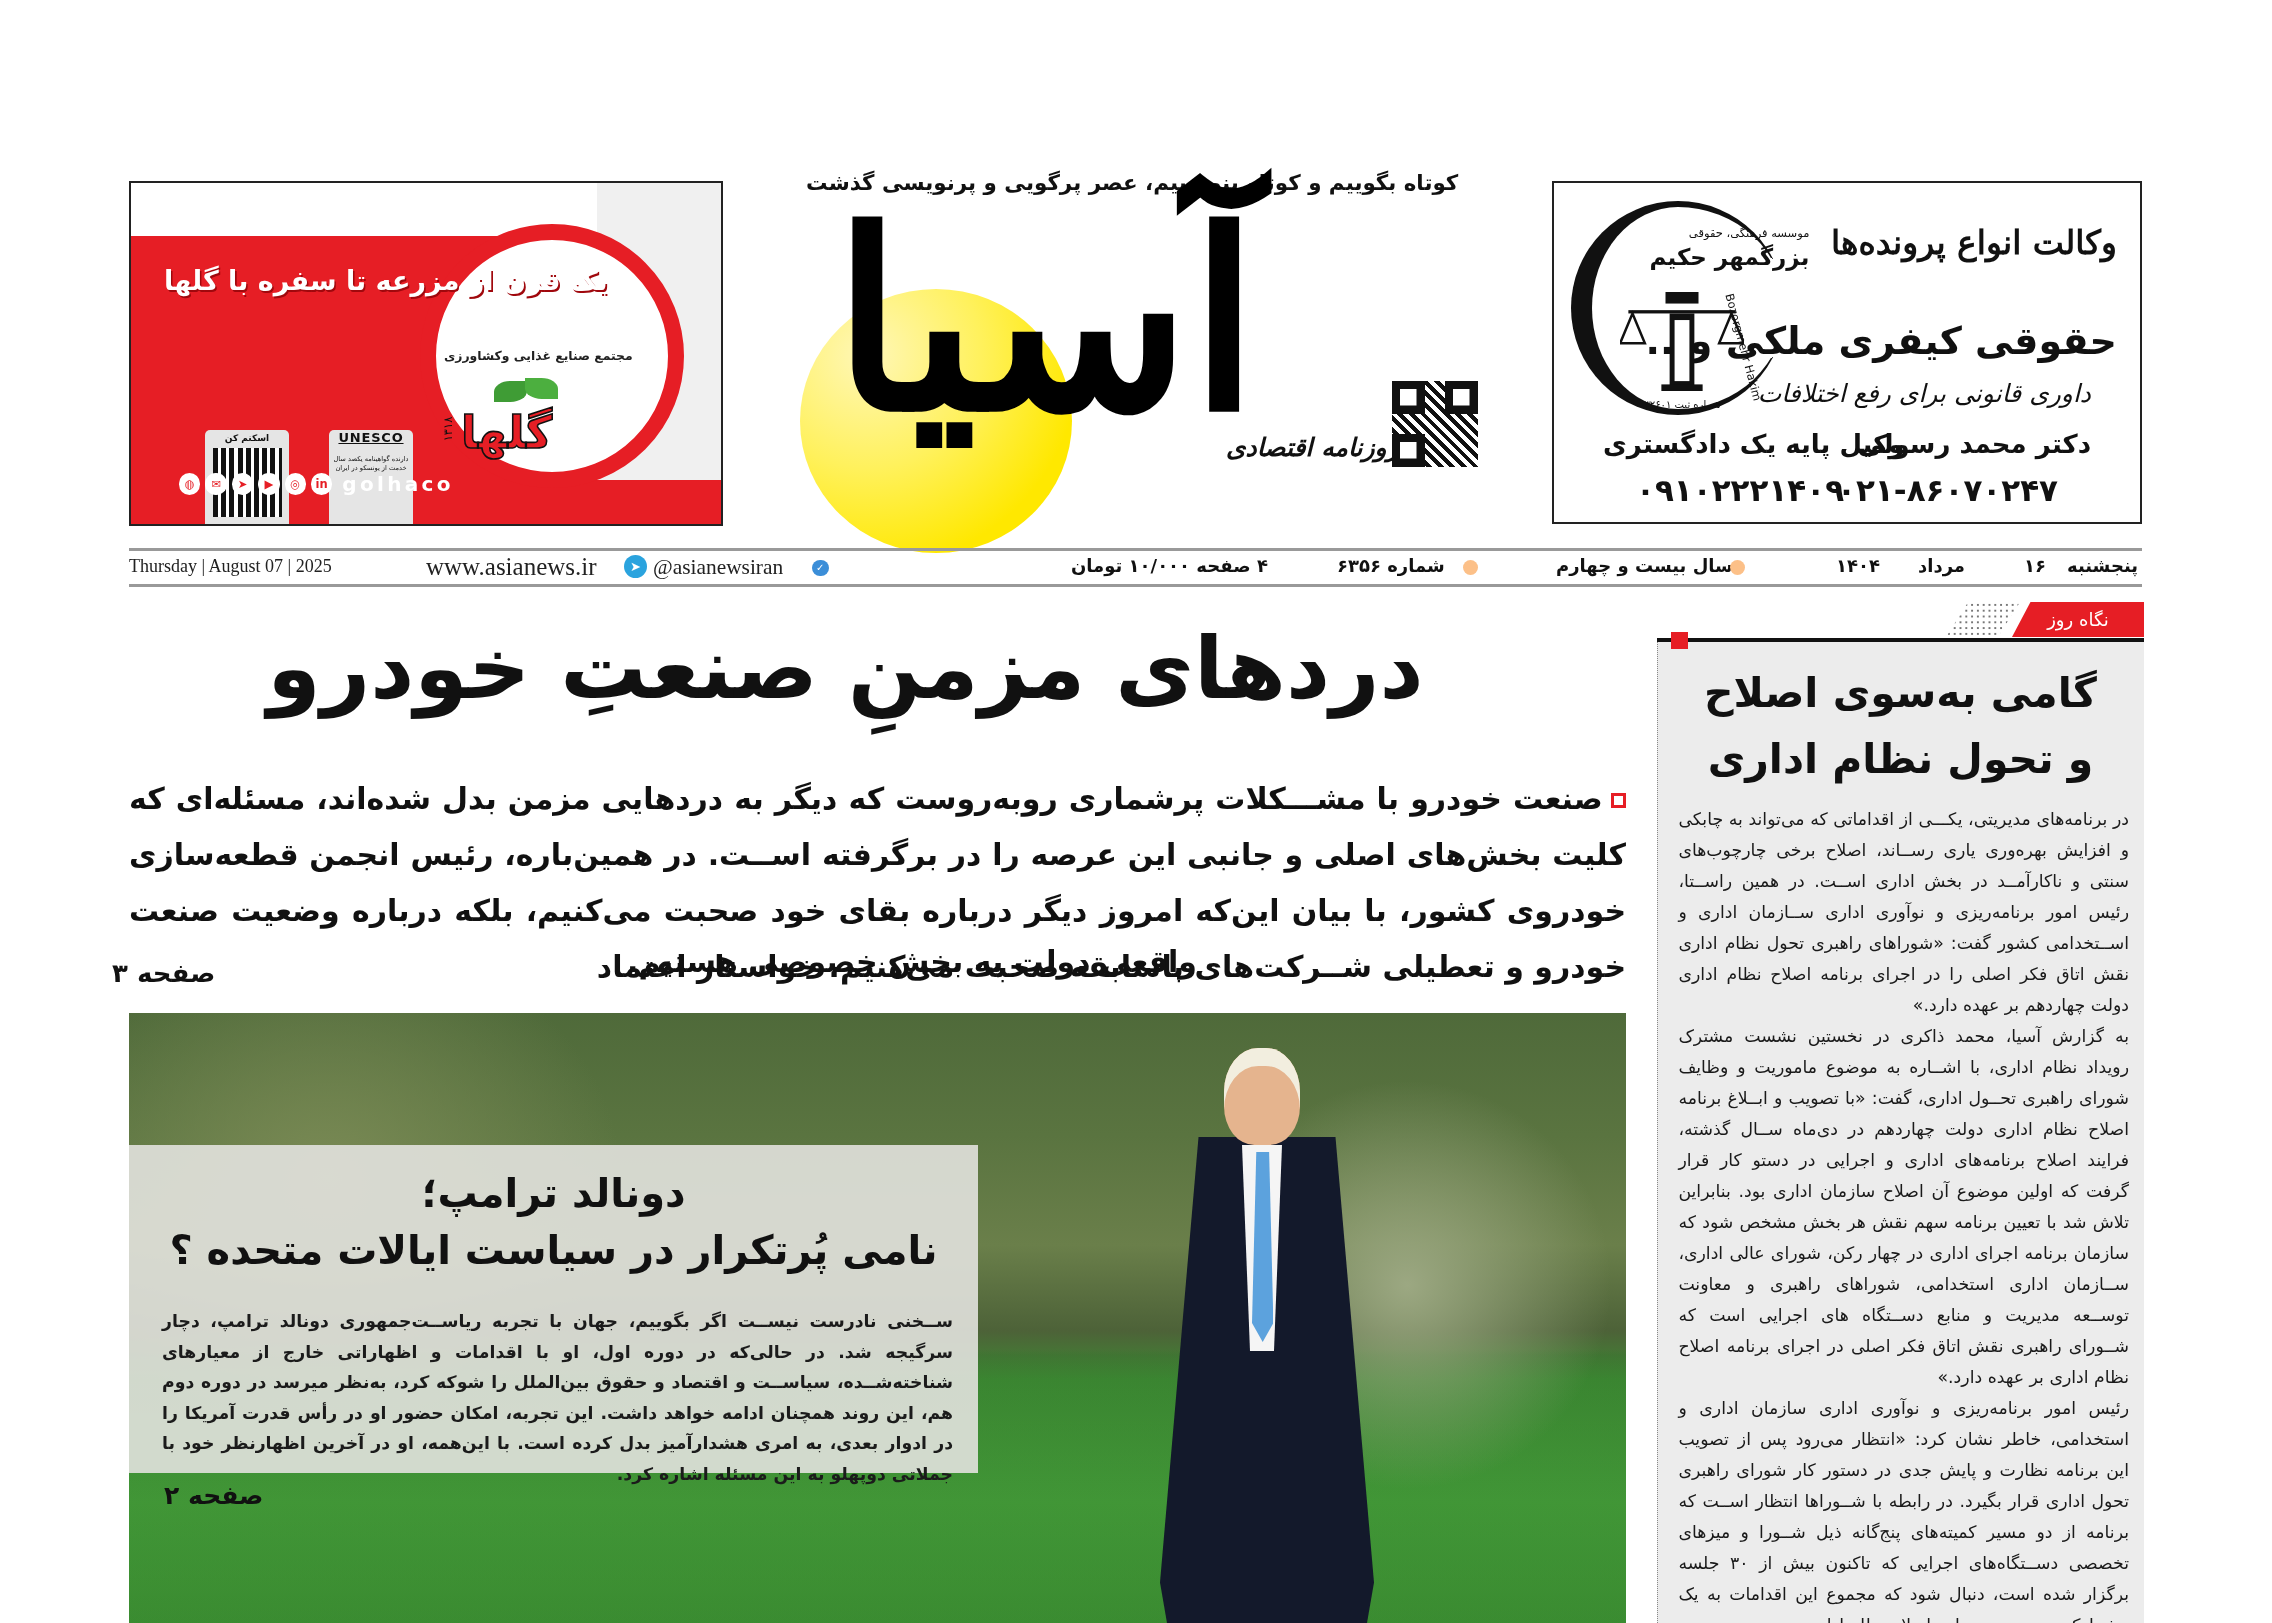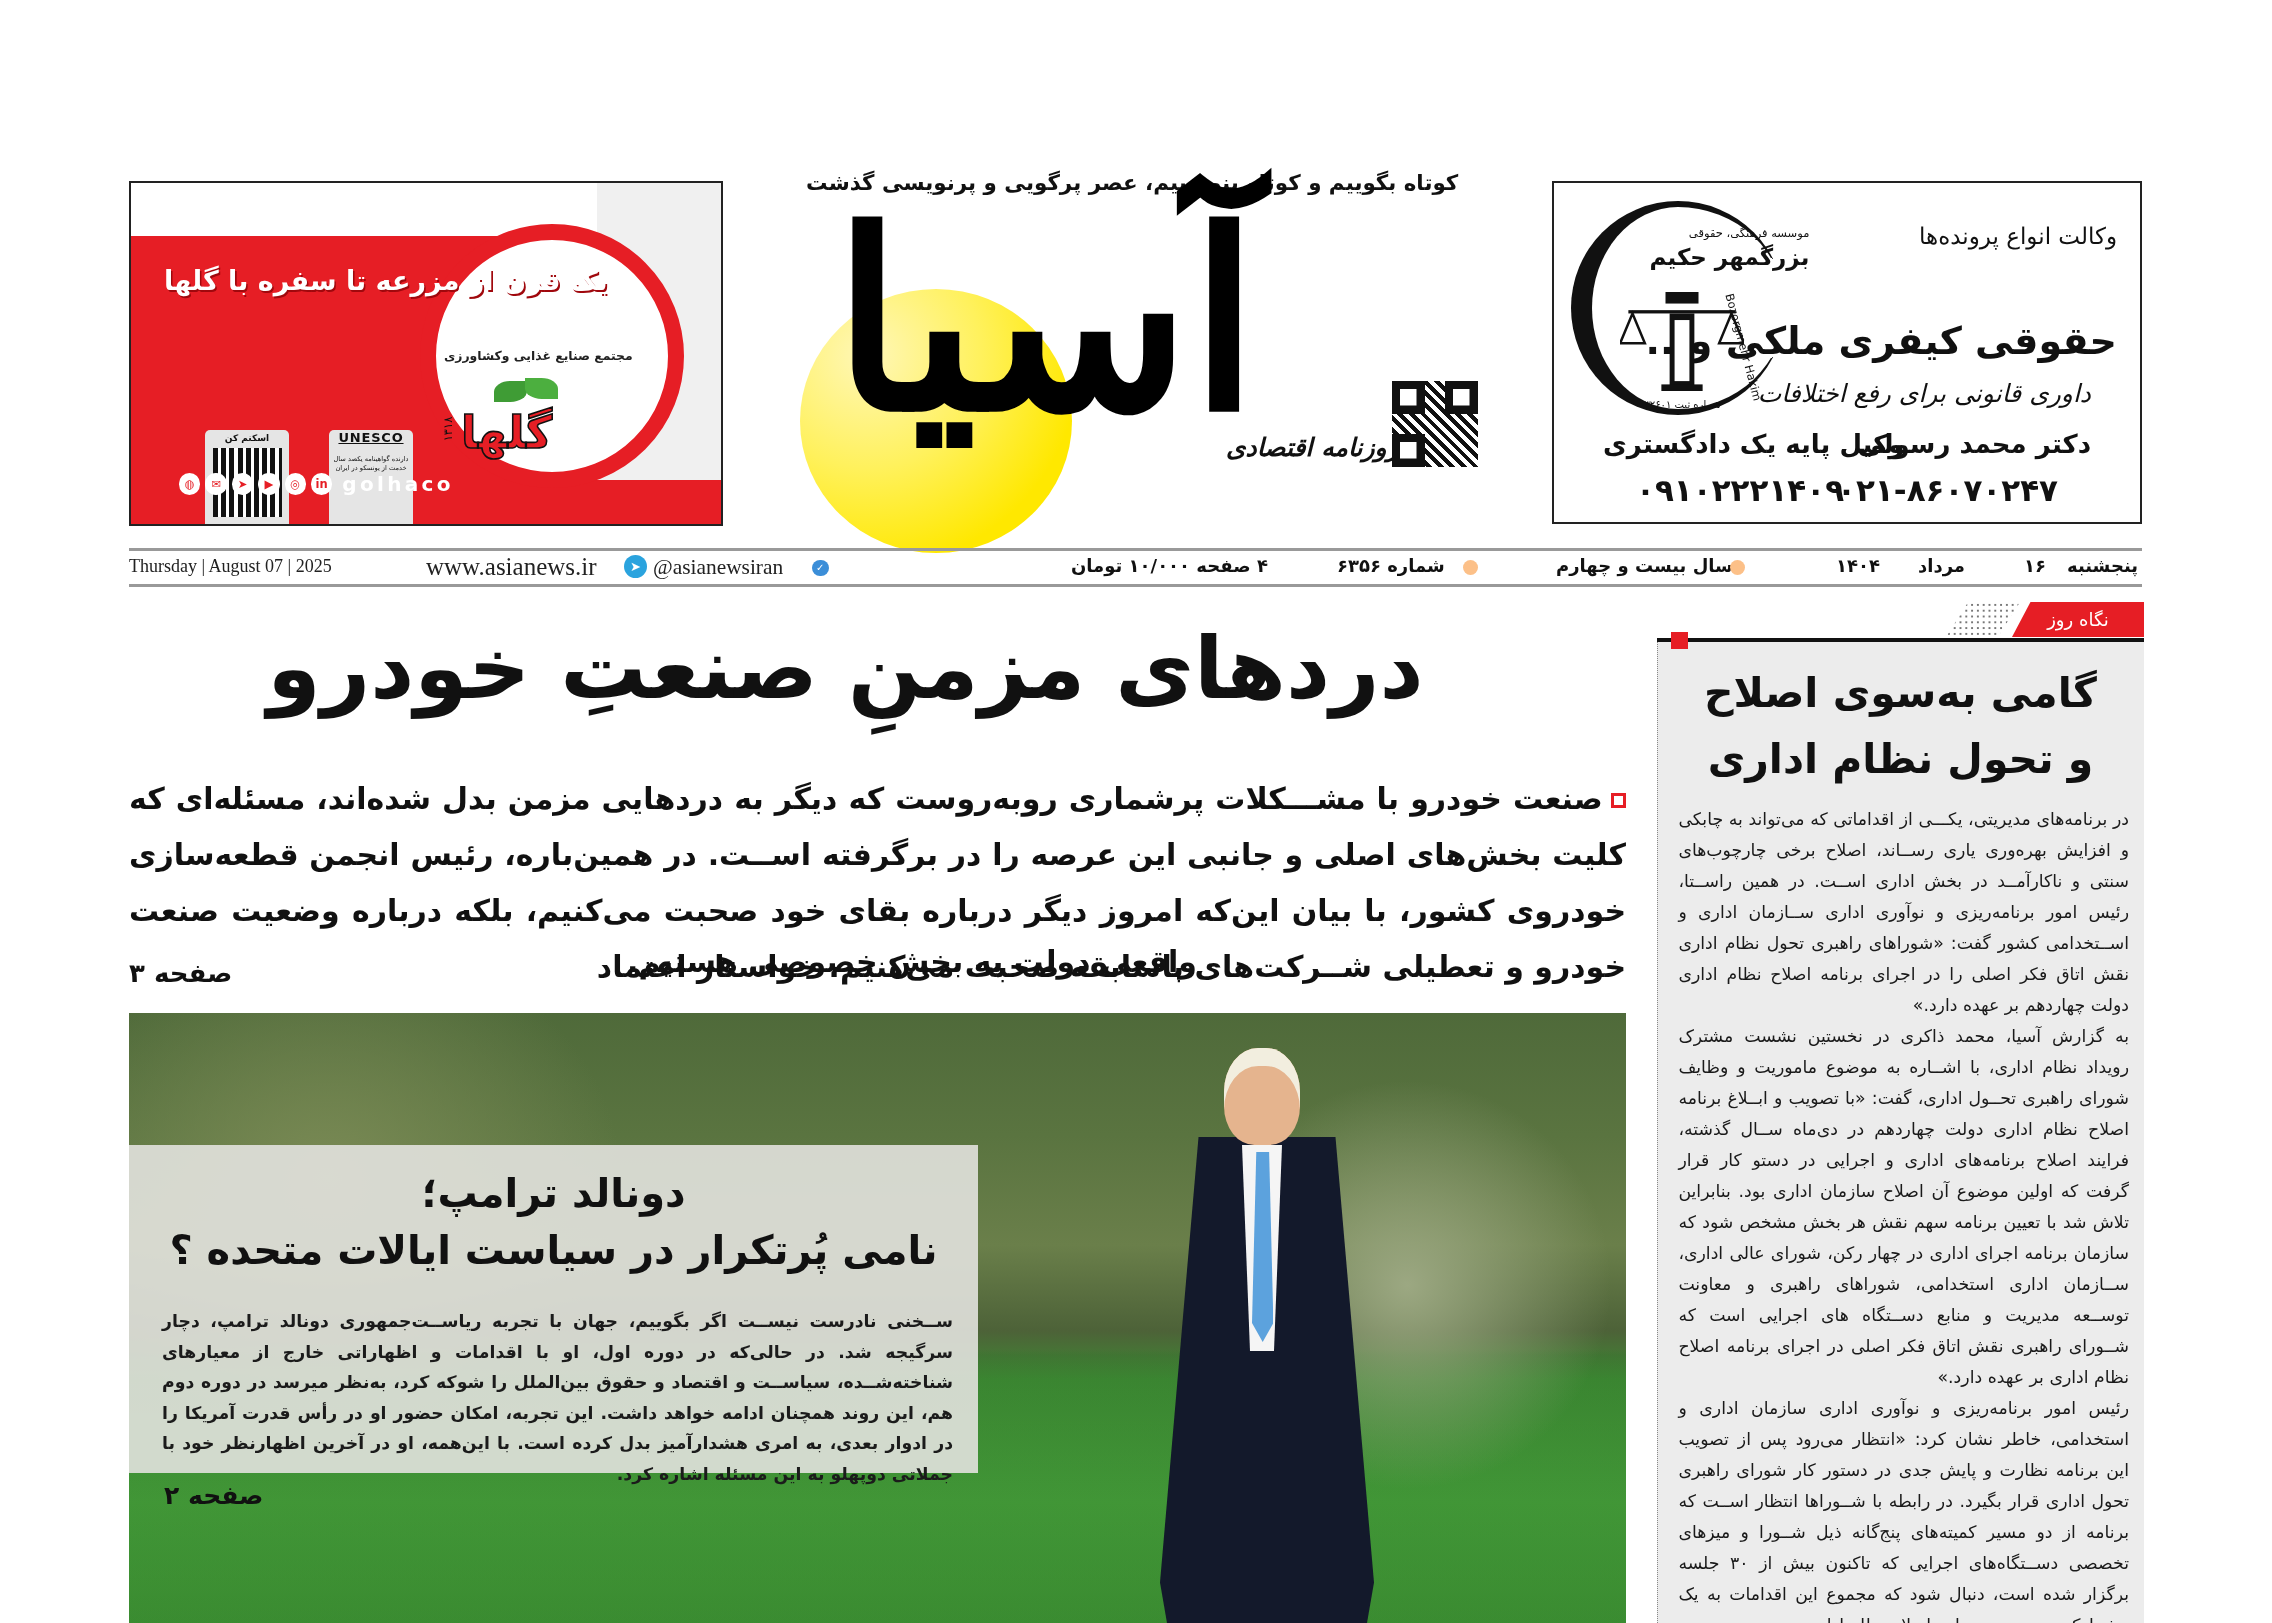--- a/index.html
+++ b/index.html
@@ -6,21 +6,21 @@
   html, body { width: 2273px; height: 1624px; background: #ffffff; overflow: hidden; }
   body { position: relative; font-family: "DejaVu Sans", sans-serif; color: #111; }
   .abs { position: absolute; }
   .rtl { direction: rtl; }
 
   
   #ad-right {
     left: 1552px; top: 181px; width: 590px; height: 343px;
     border: 2.5px solid #222; background: #fff;
   }
-  #ad-right .title1 { position: absolute; right: 23px; top: 40px; font-size: 23px; font-weight: normal; font-family: "DejaVu Serif", serif; }
+  #ad-right .title1 { position: absolute; right: 23px; top: 40px; font-size: 33px; font-weight: bold; font-family: "DejaVu Serif", serif; }
   #ad-right .title2 { position: absolute; right: 23px; top: 136px; font-size: 38px; font-weight: bold; }
   #ad-right .title3 { position: absolute; right: 49px; top: 196px; font-size: 25px; font-family: "DejaVu Serif", serif; font-style: italic; }
   #ad-right .name { position: absolute; right: 49px; top: 246px; font-size: 26px; font-weight: bold; }
   #ad-right .role { position: absolute; left: 49px; top: 246px; font-size: 26px; font-weight: bold; }
   #ad-right .phone1 { position: absolute; right: 82px; top: 289px; font-size: 31px; font-weight: bold; letter-spacing: 1.6px; direction: ltr; }
   #ad-right .phone2 { position: absolute; left: 82px; top: 289px; font-size: 31px; font-weight: bold; letter-spacing: 1.6px; direction: ltr; }
   #ad-right .logo {
     position: absolute; left: 16.5px; top: 18px; width: 247px; height: 214px;
   }
   #ad-right .logo .moon {
@@ -101,21 +101,21 @@
   #info-bar .handle { position: absolute; left: 524px; top: 6.6px; font-family: "Liberation Serif", serif; font-size: 21.4px; color: #222; }
   #info-bar .verified { position: absolute; left: 683px; top: 11.5px; width: 16.5px; height: 16.5px; border-radius: 50%; background: #3b8ed8; color: #fff; font-size: 10px; display: flex; align-items: center; justify-content: center; }
   #info-bar .fa { position: absolute; top: 6.6px; font-size: 18px; font-weight: bold; direction: rtl; white-space: nowrap; }
   #info-bar .dot { position: absolute; top: 11.5px; width: 15px; height: 15px; border-radius: 50%; background: #fcc088; }
 
   
   #headline { left: 165px; top: 618px; width: 1361px; text-align: center; font-size: 86px; font-weight: bold; direction: rtl; }
   #lead { left: 129px; top: 771px; width: 1497px; direction: rtl; font-size: 30px; font-weight: bold; line-height: 56px; text-align: justify; }
   #lead .bullet { display: inline-block; width: 15px; height: 15px; border: 3.3px solid #e61e25; margin-left: 8.2px; vertical-align: middle; }
   #lead-last { left: 627px; top: 944px; font-size: 30px; font-weight: bold; direction: rtl; }
-  #lead-page { left: 129px; top: 958px; font-size: 26px; font-weight: bold; direction: rtl; }
+  #lead-page { left: 112px; top: 958px; font-size: 26px; font-weight: bold; direction: rtl; }
 
   
   #photo {
     left: 129px; top: 1013px; width: 1497px; height: 611px; overflow: hidden;
     background:
       linear-gradient(180deg, rgba(0,0,0,0) 0%, rgba(0,0,0,0) 55%, rgba(40,110,40,0.2) 56%),
       linear-gradient(180deg, #4f6a3a 0%, #5a7440 20%, #6a7f4a 38%, #4d6238 52%, #3f8b33 60%, #47a03a 80%, #3f9333 100%);
   }
   #photo .blob1 { position: absolute; left: 0; top: 0; width: 495px; height: 412px; background: radial-gradient(ellipse at 40% 40%, #7a8a55 0%, rgba(70,90,50,0) 70%); }
   #photo .blob2 { position: absolute; left: 1072px; top: 66px; width: 412px; height: 412px; background: radial-gradient(ellipse at 50% 50%, #9ca882 0%, rgba(90,110,70,0) 70%); }

